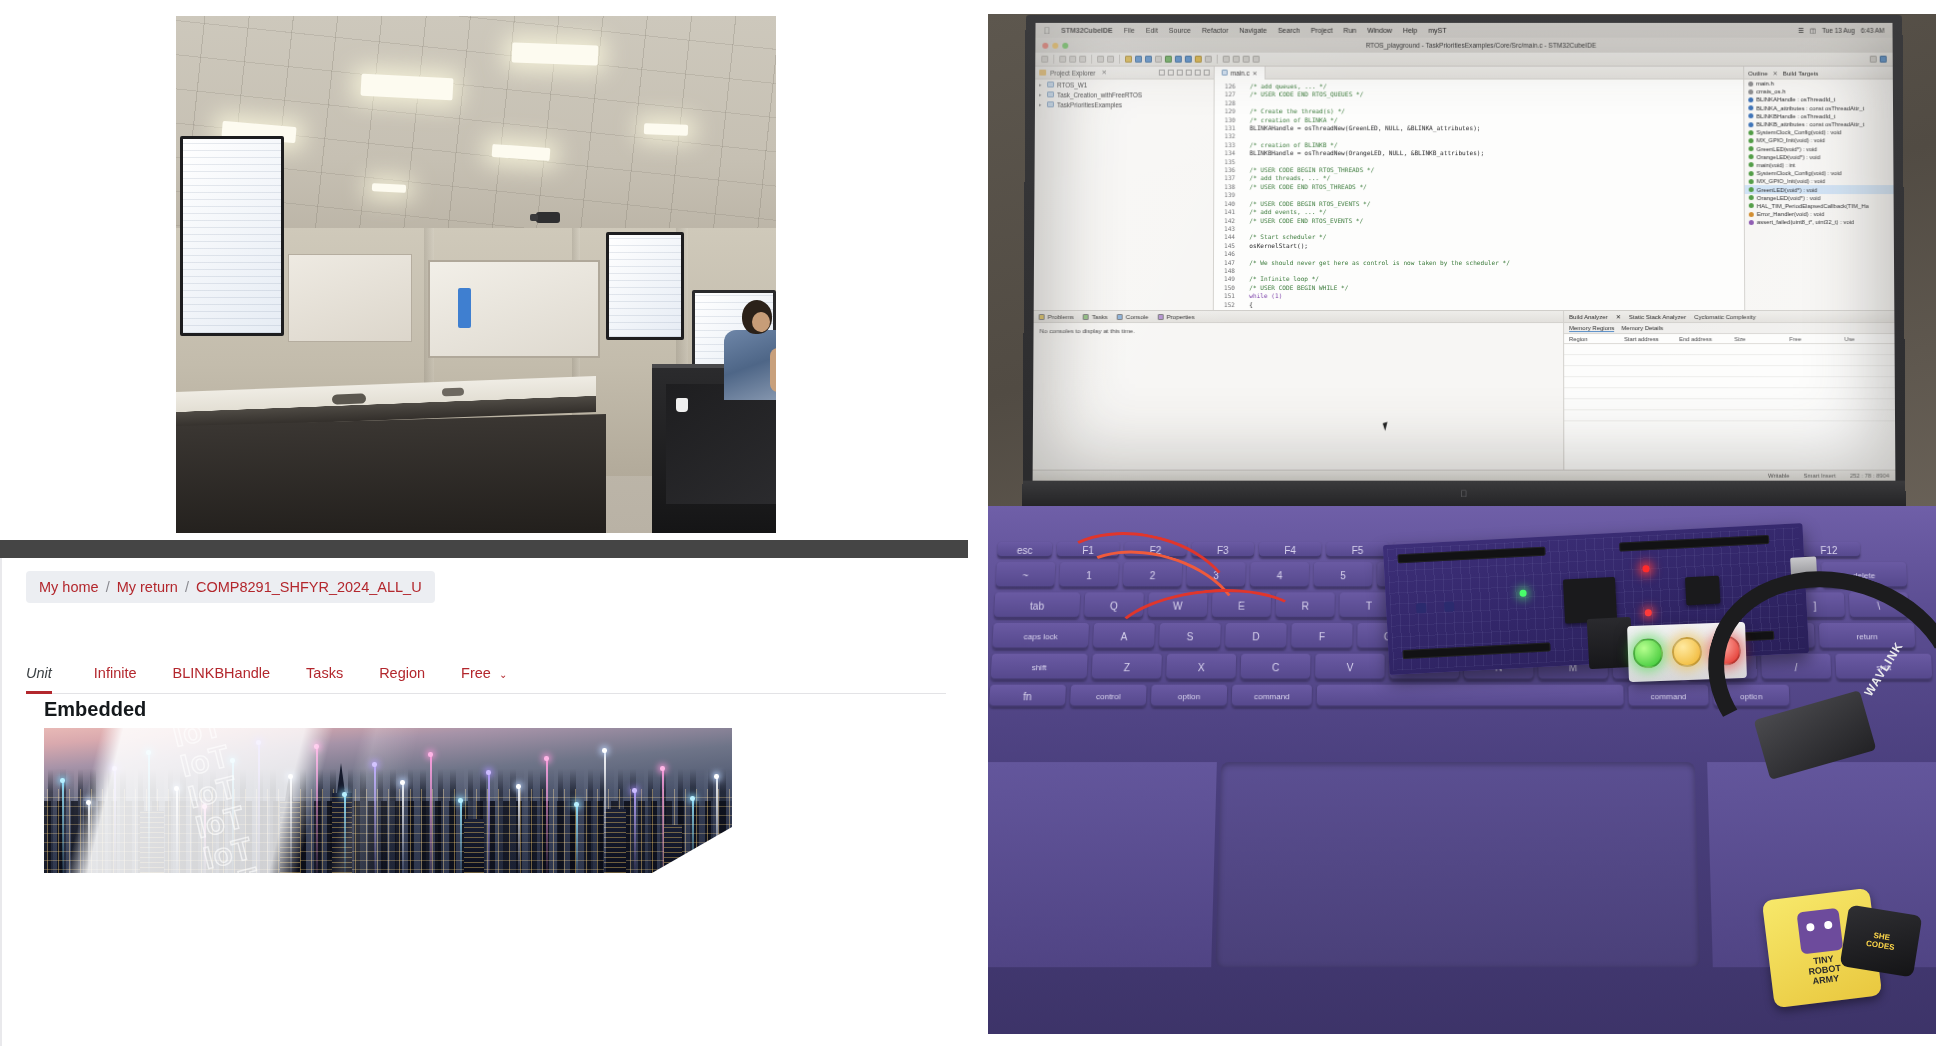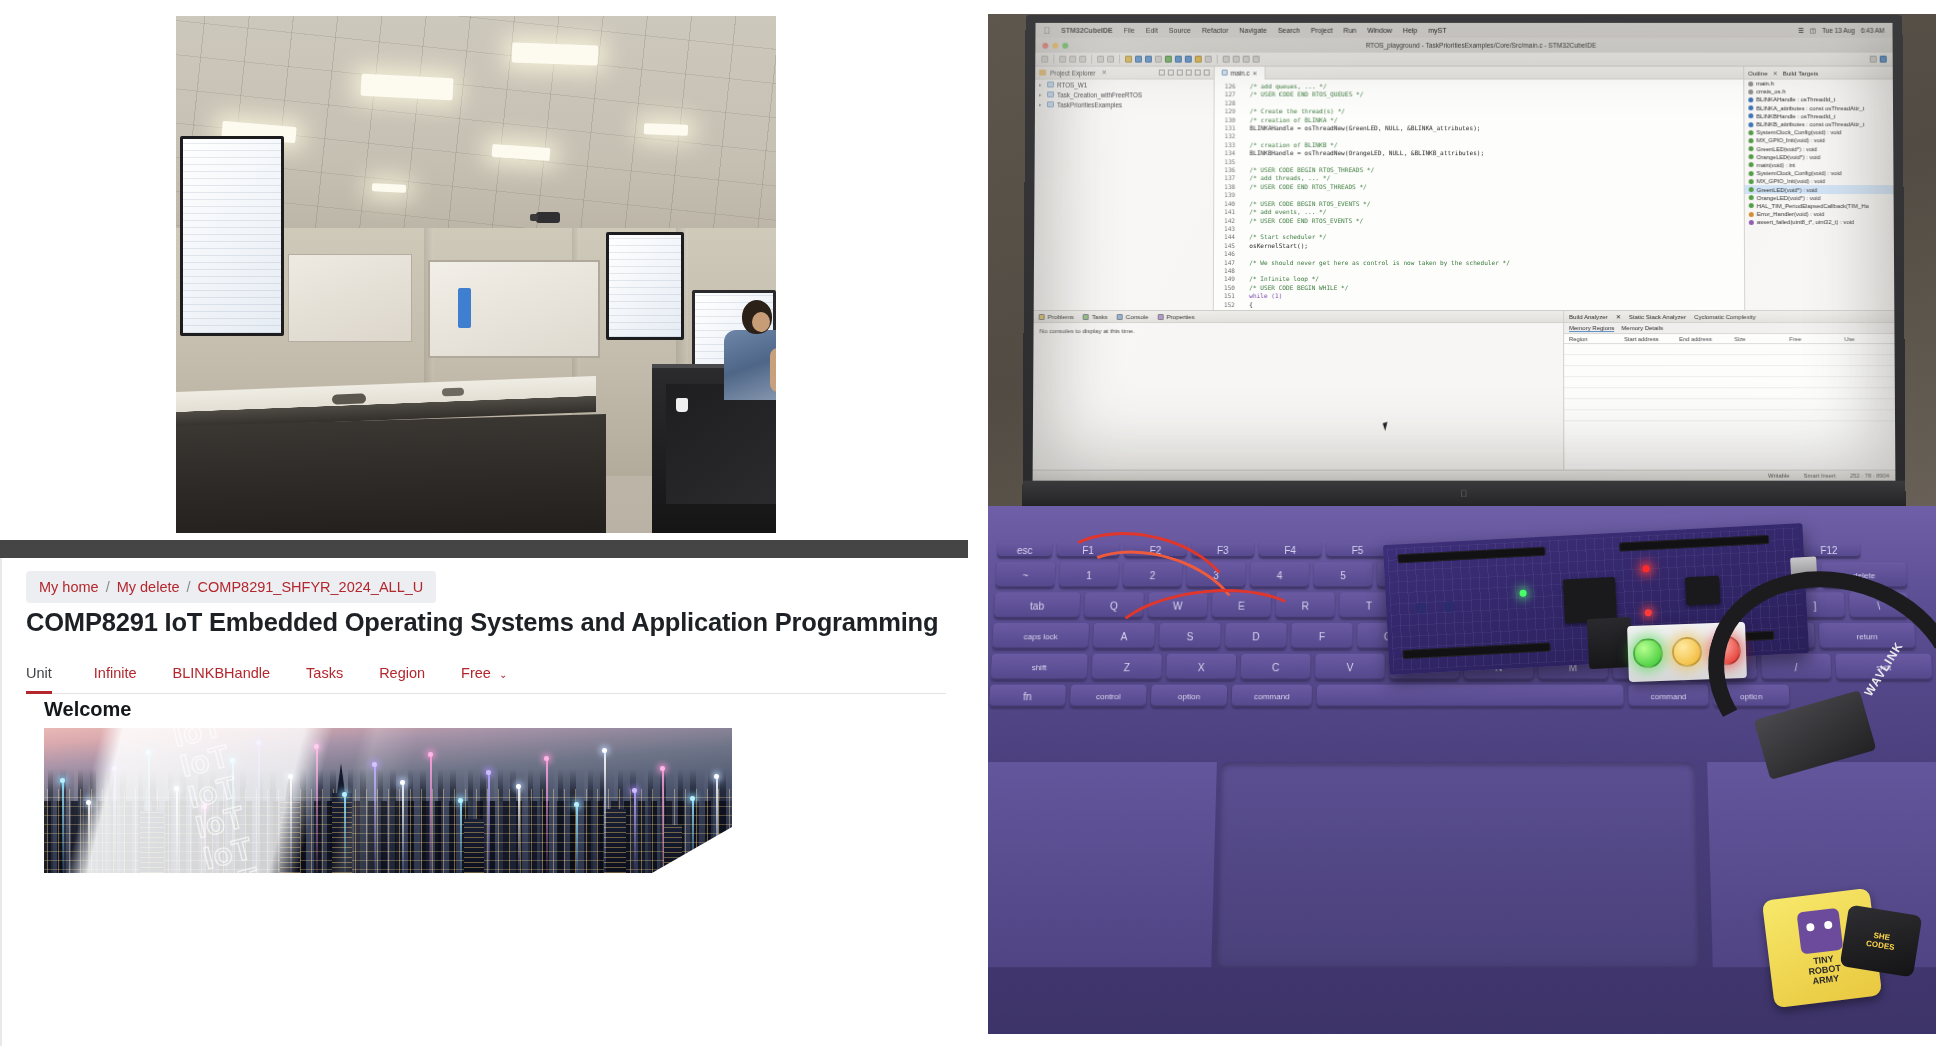--- a/index.html
+++ b/index.html
@@ -187,21 +187,21 @@
 
   .tabs {
     position:absolute; left:24px; top:103px; width:920px;
     display:flex; align-items:flex-end; gap:0px;
     border-bottom:1px solid #e3e3e6;
   }
   .tab {
     padding:4px 18px 12px 18px; font-size:14.5px;
     color:#b3272d; cursor:pointer; position:relative; white-space:nowrap;
   }
-  .tab:first-child { padding-left:0; margin-right:6px; }
+  .tab:first-child { padding-left:0; margin-right:6px;font-style:italic; }
   .tab.active { color:#3d4346; font-weight:normal; }
   .tab.active::after {
     content:""; position:absolute; left:0; right:18px; bottom:-1px;
     height:3px; background:#b3272d;
   }
   .tab .chev { font-size:10px; margin-left:4px; }
 
   .welcome-heading {
     position:absolute; left:42px; top:140px;
     font-size:20px; font-weight:bold; color:#14181b;
@@ -723,26 +723,25 @@
   <div class="sep-horizontal"></div>
   <div class="sep-vertical"></div>
 
   <div class="lms">
     <div class="lms-topbar"></div>
     <div class="lms-body">
 
       <nav class="breadcrumb">
         <a class="crumb-link" href="#">My home</a>
         <span class="crumb-sep">/</span>
-        <a class="crumb-link" href="#">My delete</a>
+        <a class="crumb-link" href="#">My return</a>
         <span class="crumb-sep">/</span>
         <a class="crumb-link" href="#">COMP8291_SHFYR_2024_ALL_U</a>
       </nav>
 
-      <h1 class="page-title">COMP8291 IoT Embedded Operating Systems and Application Programming</h1>
 
       <div class="tabs">
         <div class="tab active">
           <span>Unit</span>
         </div>
         <div class="tab">
           <span>Infinite</span>
         </div>
         <div class="tab">
           <span>BLINKBHandle</span>
@@ -752,21 +751,21 @@
         </div>
         <div class="tab">
           <span>Region</span>
         </div>
         <div class="tab">
           <span>Free</span>
           <span class="chev">⌄</span>
         </div>
       </div>
 
-      <h2 class="welcome-heading">Welcome</h2>
+      <h2 class="welcome-heading">Embedded</h2>
 
       <div class="banner-wrap">
         <div class="banner">
           <div class="banner-city"></div>
           <div class="banner-city2"></div>
           <div class="banner-lights"></div>
 
           <div class="banner-towers">
             <div class="tower" style="left:236px;width:20px;height:72px;"></div>
             <div class="tower" style="left:288px;width:20px;height:80px;"></div>

